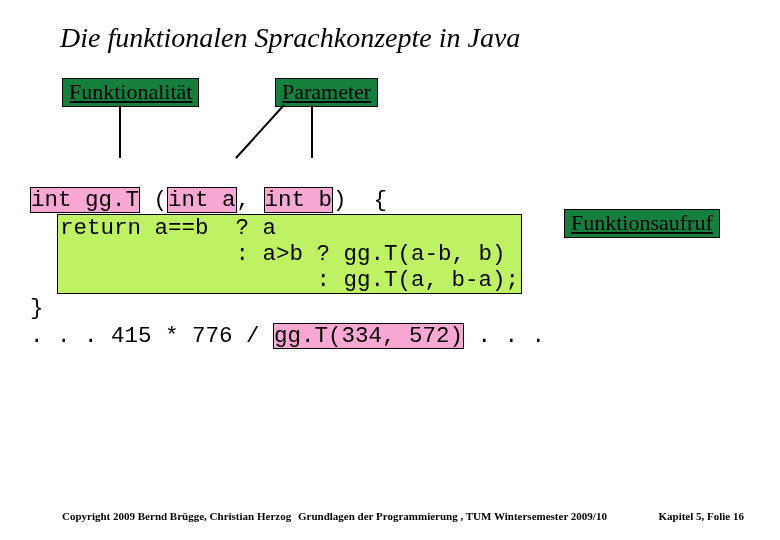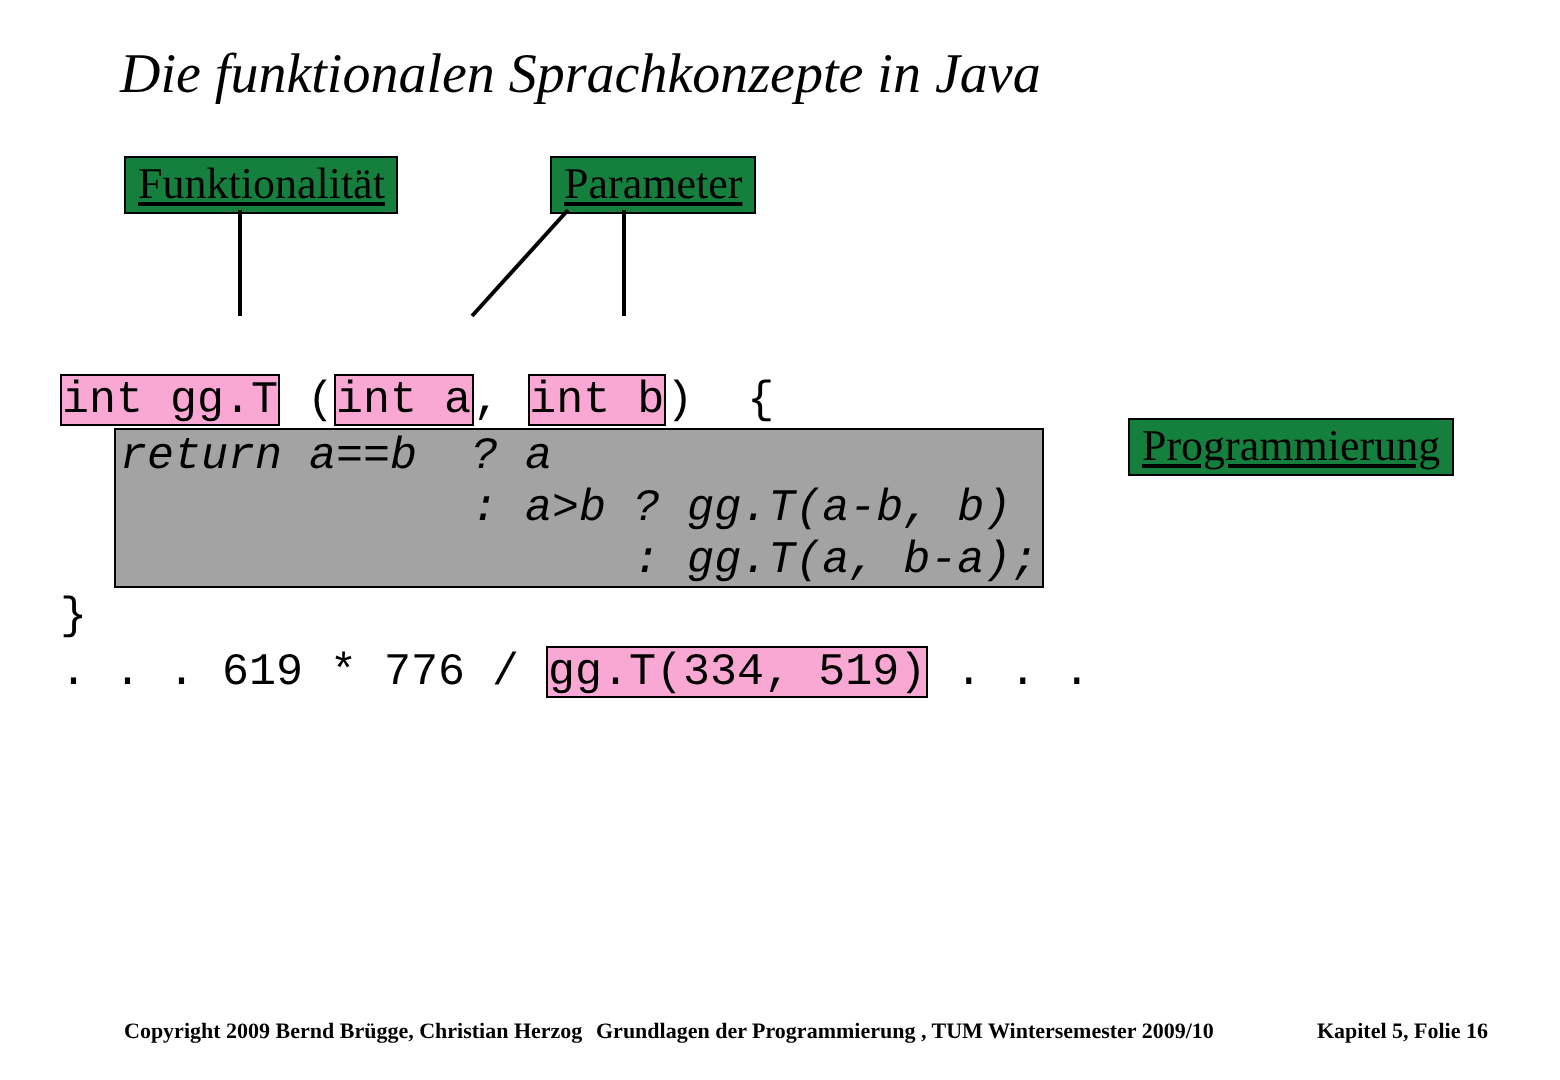--- a/index.html
+++ b/index.html
@@ -50,26 +50,25 @@
   }
   .hl {
     background: #f9a8d4;
     border: 1px solid #000;
     display: inline-block;
     padding: 0 0;
     line-height: 24px;
     vertical-align: baseline;
   }
   .hl-body-block {
-    background: #a3a3a3;
+    background: #bef264;
     border: 1px solid #000;
     display: inline-block;
     padding: 0 2px;
     line-height: 26px;
-    font-style: italic;
   }
   .body-wrap {
     display: inline-block;
     vertical-align: top;
   }
   svg.connectors {
     position: absolute;
     left: 0; top: 0;
     width: 780px; height: 540px;
     pointer-events: none;
@@ -85,35 +84,35 @@
   #foot-right { right: 36px; font-weight: bold; }
 </style>
 </head>
 <body>
 <div class="slide">
 
   <div class="title">Die funktionalen Sprachkonzepte in Java</div>
 
   <div id="lbl-func" class="label">Funktionalität</div>
   <div id="lbl-param" class="label">Parameter</div>
-  <div id="lbl-body" class="label">Programmierung</div>
+  <div id="lbl-body" class="label">Funktionsaufruf</div>
 
   <svg class="connectors">
 
     <line x1="120" y1="105" x2="120" y2="158" stroke="#000" stroke-width="2"></line>
 
     <line x1="284" y1="105" x2="236" y2="158" stroke="#000" stroke-width="2"></line>
 
     <line x1="312" y1="105" x2="312" y2="158" stroke="#000" stroke-width="2"></line>
   </svg>
 
   <div class="code">
 <span class="hl">int gg.T</span><span> (</span><span class="hl">int a</span><span>, </span><span class="hl">int b</span><span>)</span><span>  {</span>
   <span class="body-wrap"><span class="hl-body-block"><span>return a==b  ? a</span>
 <span>             : a&gt;b ? gg.T(a-b, b) </span>
 <span>                   : gg.T(a, b-a);</span></span></span>
 <span>}</span>
-<span>. . . 619 * 776 / </span><span class="hl">gg.T(334, 519)</span><span> . . .</span></div>
+<span>. . . 415 * 776 / </span><span class="hl">gg.T(334, 572)</span><span> . . .</span></div>
 
   <div id="foot-left" class="footer">Copyright 2009 Bernd Brügge, Christian Herzog</div>
   <div id="foot-mid" class="footer">Grundlagen der Programmierung ,   TUM Wintersemester 2009/10</div>
   <div id="foot-right" class="footer">Kapitel 5, Folie 16</div>
 </div>
 
 </body></html>

